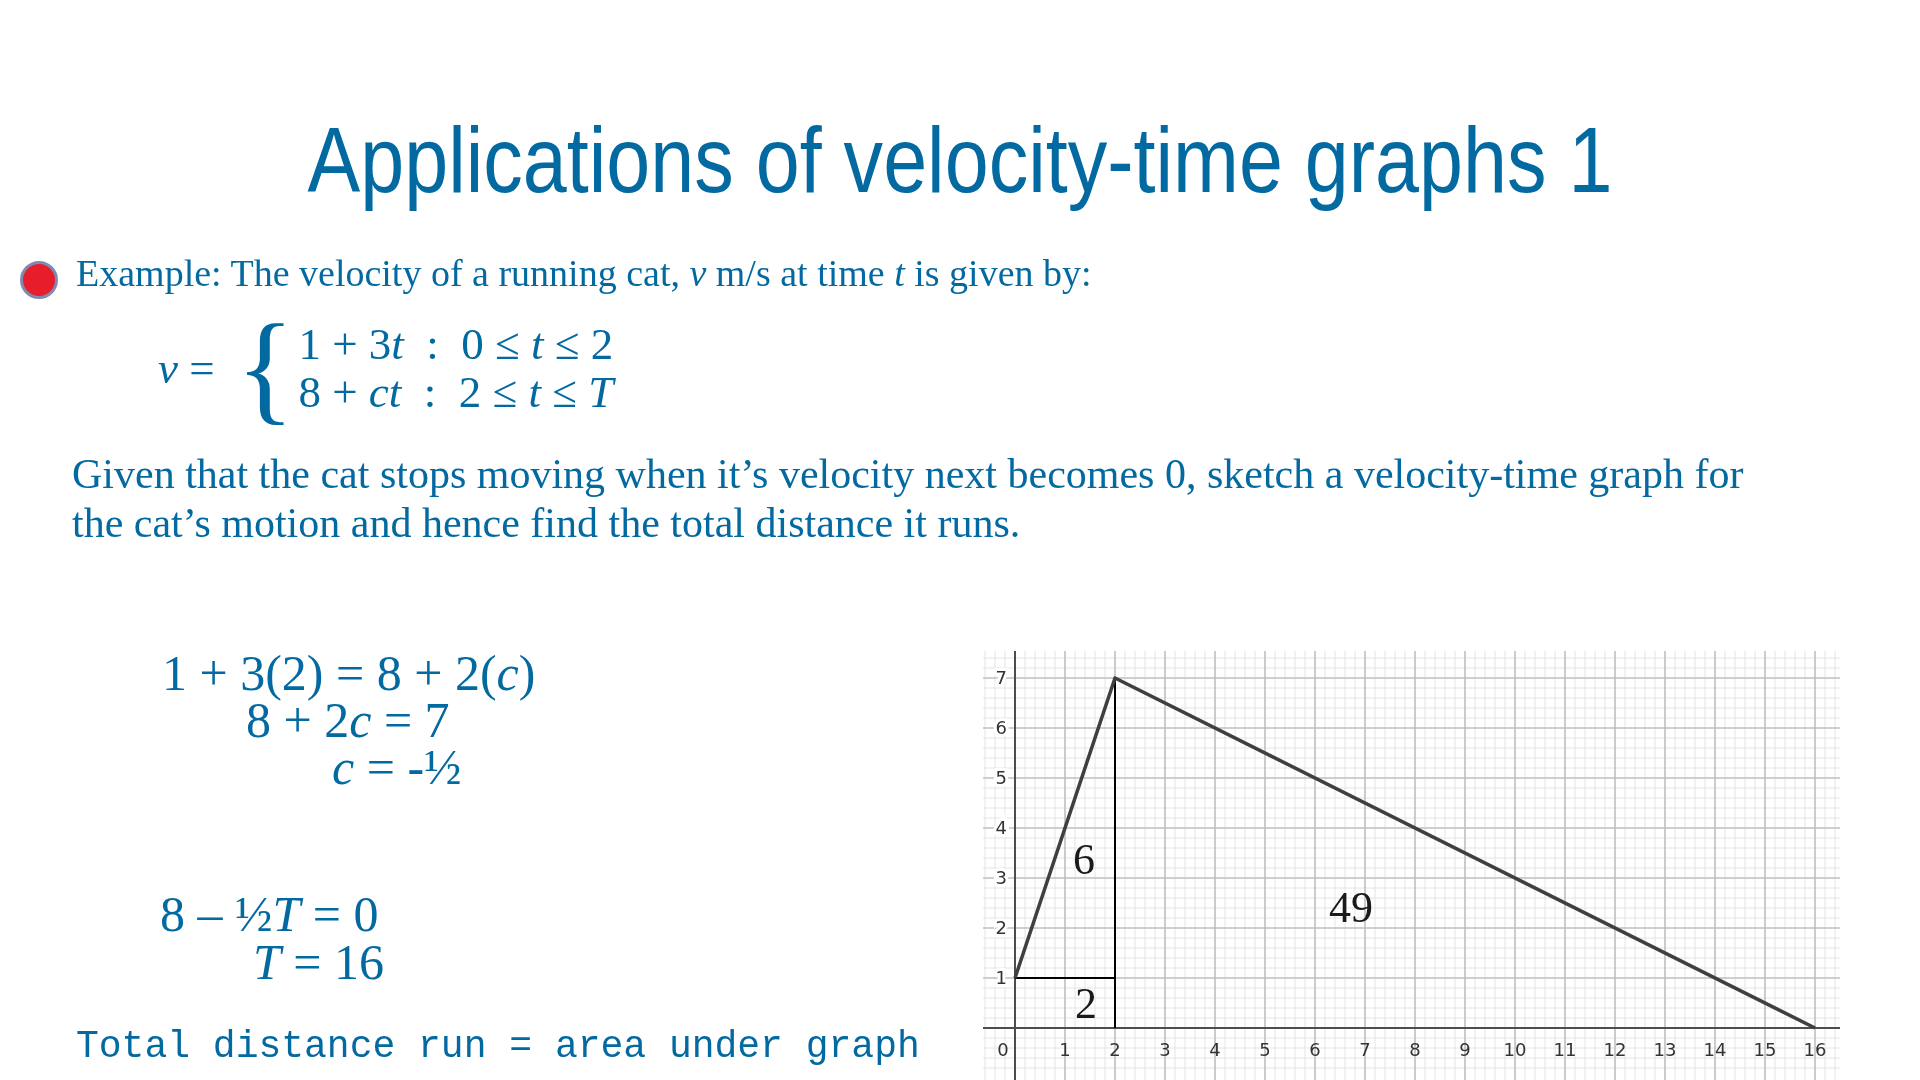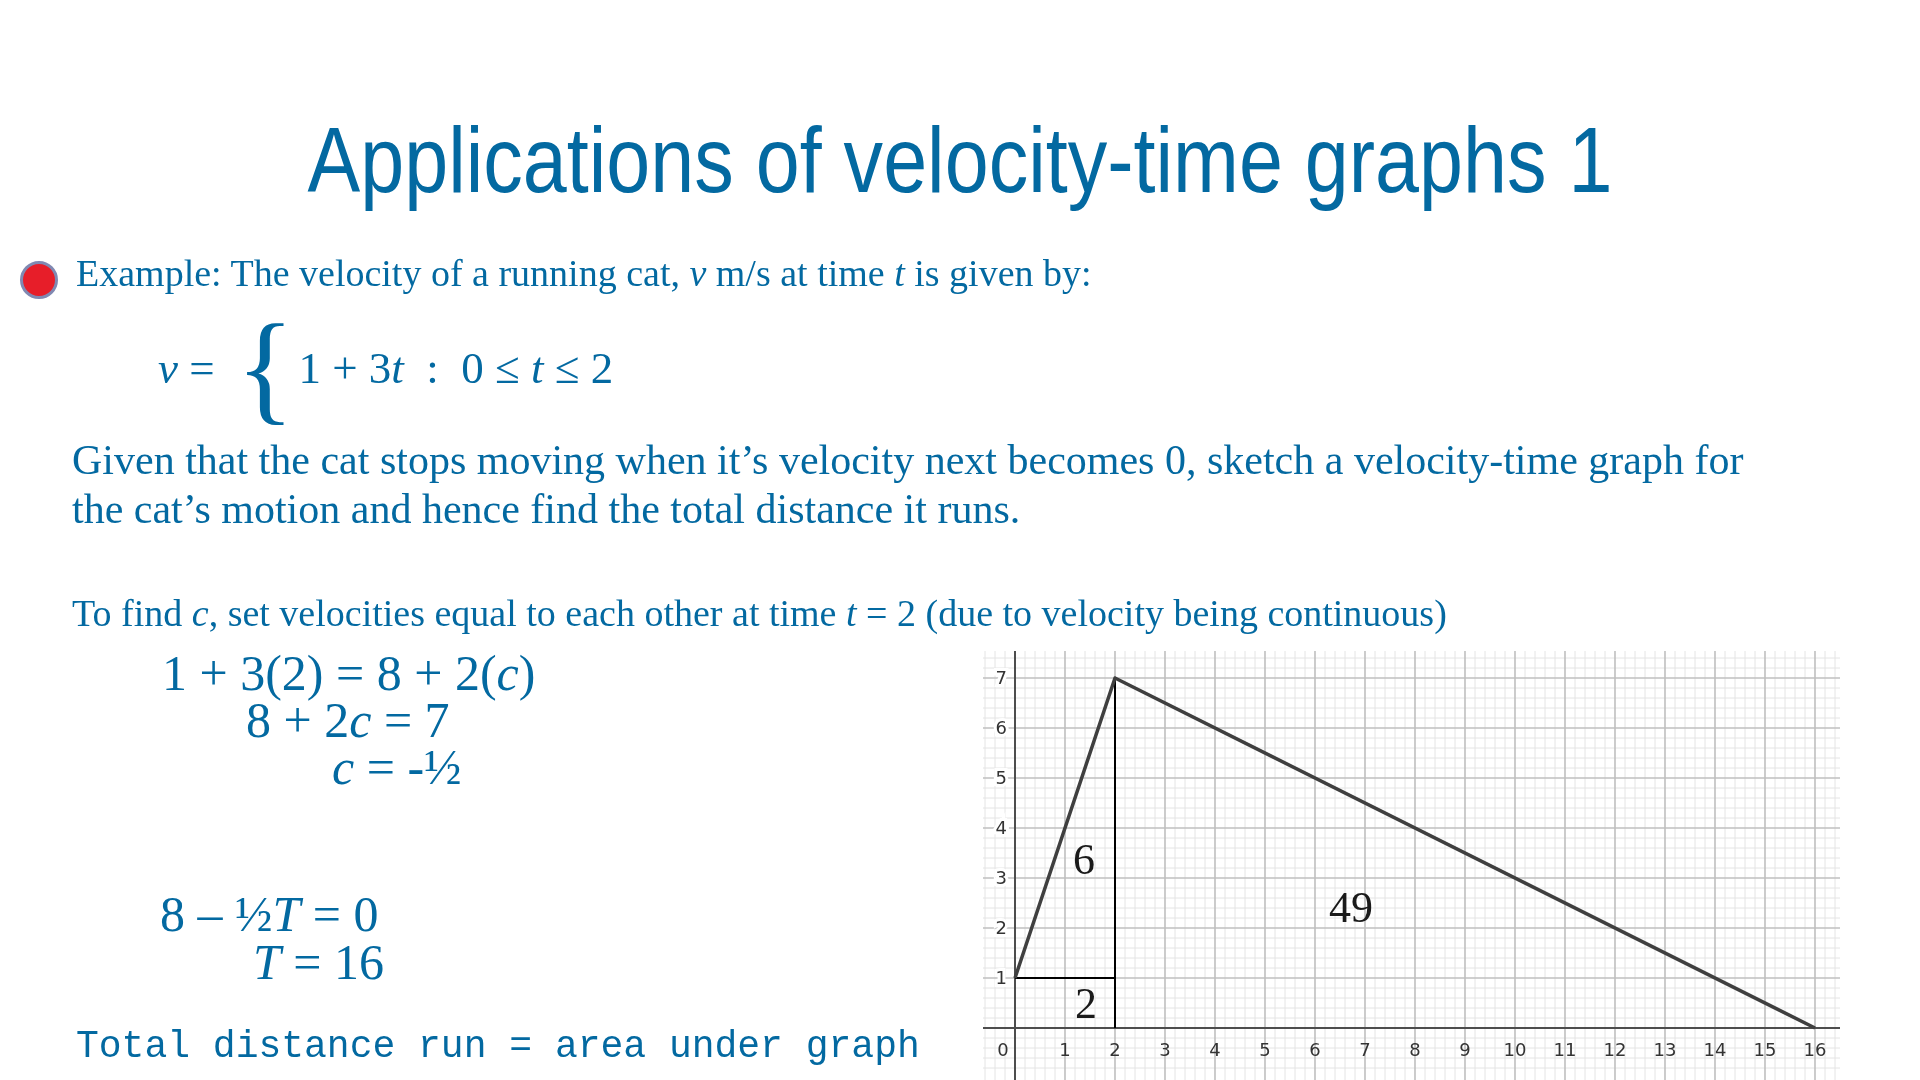--- a/index.html
+++ b/index.html
@@ -32,29 +32,29 @@
 
   <div class="bullet"></div>
 
   <div class="textline" style="left:76px;top:216px;"><span>Example: The velocity of a running cat, </span><span class="it">v</span><span> m/s at time </span><span class="it">t</span><span> is given by:</span></div>
 
   <div class="piecewise">
     <span class="pw-lhs"><span class="it">v</span><span> = </span></span>
     <span class="pw-brace">{</span>
     <span class="pw-rows">
       <span class="pw-row"><span>1 + 3</span><span class="it">t</span><span>  :  0 ≤ </span><span class="it">t</span><span> ≤ 2</span></span>
+      <span class="pw-row"><span>8 + </span><span class="it">c</span><span class="it">t</span><span>  :  2 ≤ </span><span class="it">t</span><span> ≤ </span><span class="it">T</span></span>
     </span>
   </div>
 
-  <div class="para" style="left:72px;top:400px;white-space:nowrap;">
+  <div class="para" style="left:72px;top:414px;white-space:nowrap;">
     <div>Given that the cat stops moving when it’s velocity next becomes 0, sketch a velocity-time graph for</div>
     <div>the cat’s motion and hence find the total distance it runs.</div>
   </div>
 
-  <div class="textline" style="left:72px;top:556px;"><span>To find </span><span class="it">c</span><span>, set velocities equal to each other at time </span><span class="it">t</span><span> = 2 (due to velocity being continuous)</span></div>
   <div class="eq" style="left:162px;top:610px;"><span>1 + 3(2) = 8 + 2(</span><span class="it">c</span><span>)</span></div>
   <div class="eq" style="left:246px;top:657px;"><span>8 + 2</span><span class="it">c</span><span> = 7</span></div>
   <div class="eq" style="left:332px;top:704px;"><span class="it">c</span><span> = -½</span></div>
 
   <div class="eq" style="left:160px;top:851px;font-family:Liberation Serif, serif;"><span>8 – ½</span><span class="it">T</span><span> = 0</span></div>
   <div class="eq" style="left:253px;top:899px;"><span class="it">T</span><span> = 16</span></div>
 
   <div class="textline" style="left:76px;top:989px;font-family:Liberation Mono, monospace;">Total distance run = area under graph</div>
   <div class="eq" style="left:337px;top:1040px;">= 6 + 2 + 49</div>
   <div class="eq" style="left:683px;top:1040px;"><span>= 57 m</span><span class="sup">2</span></div>

